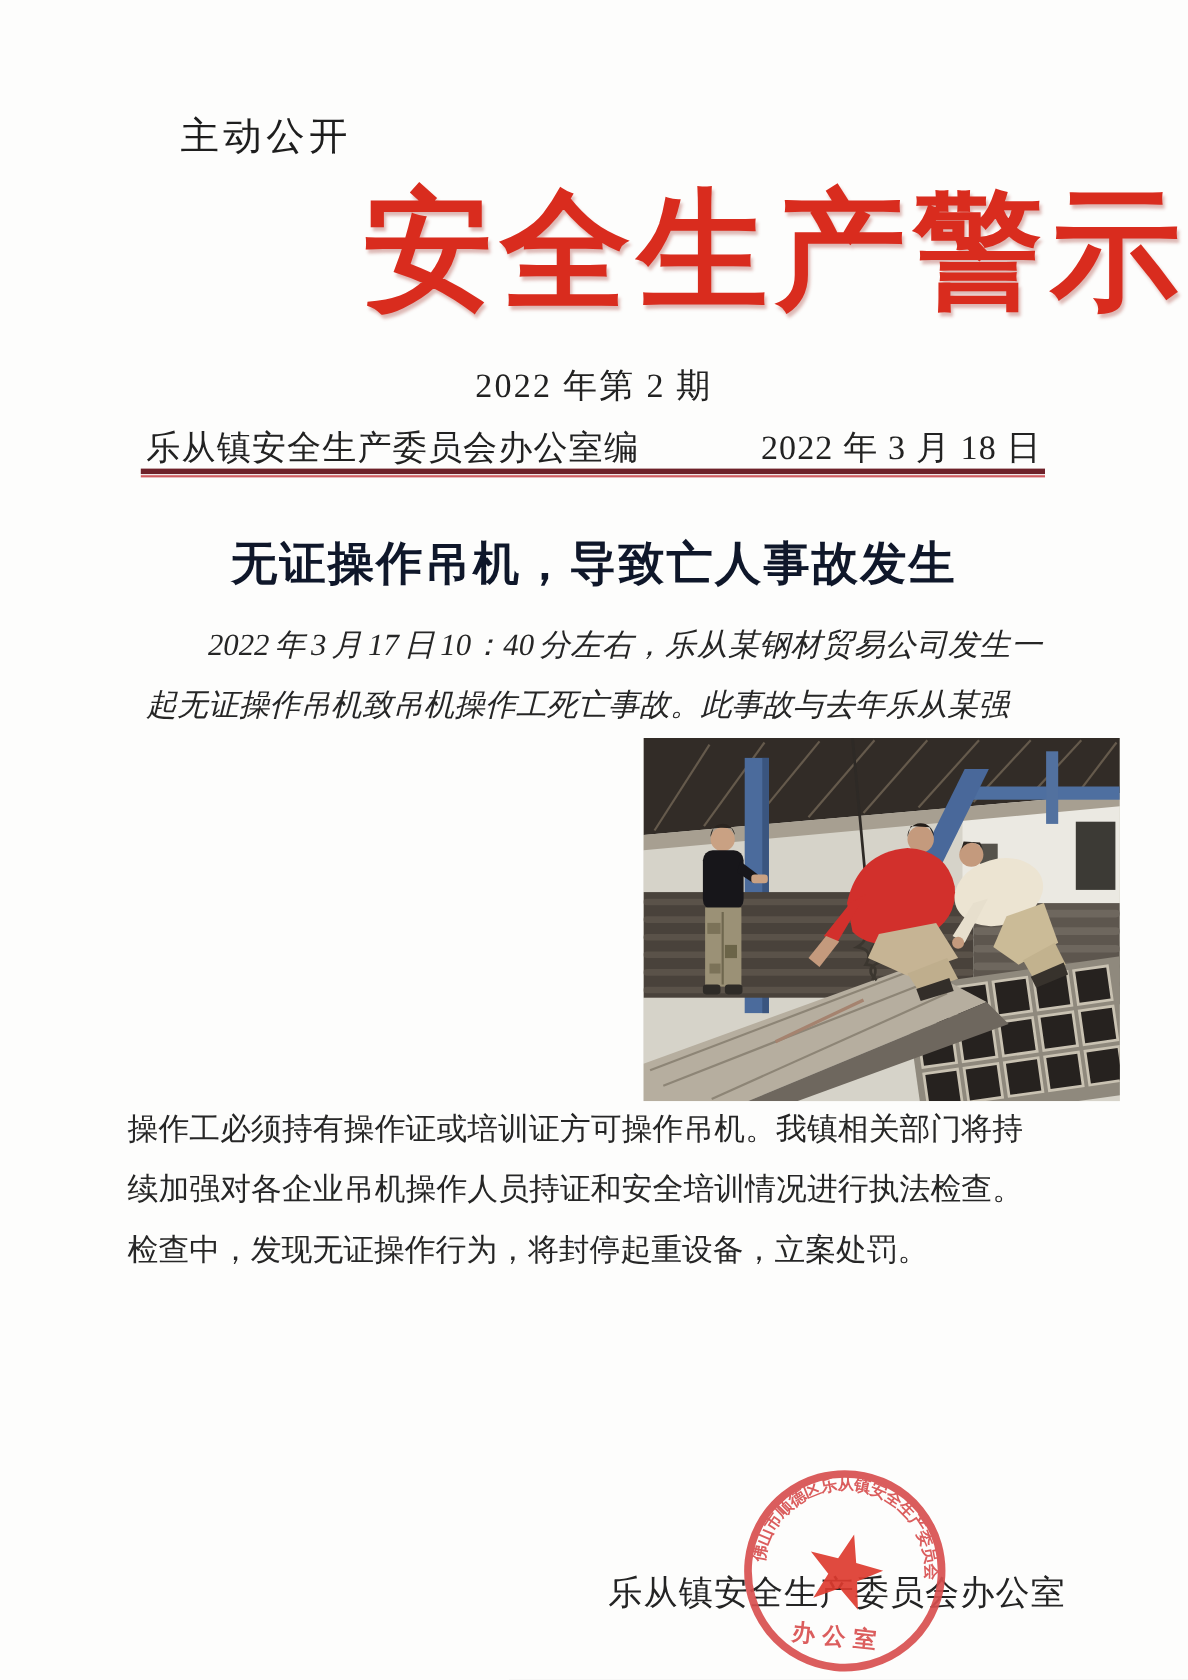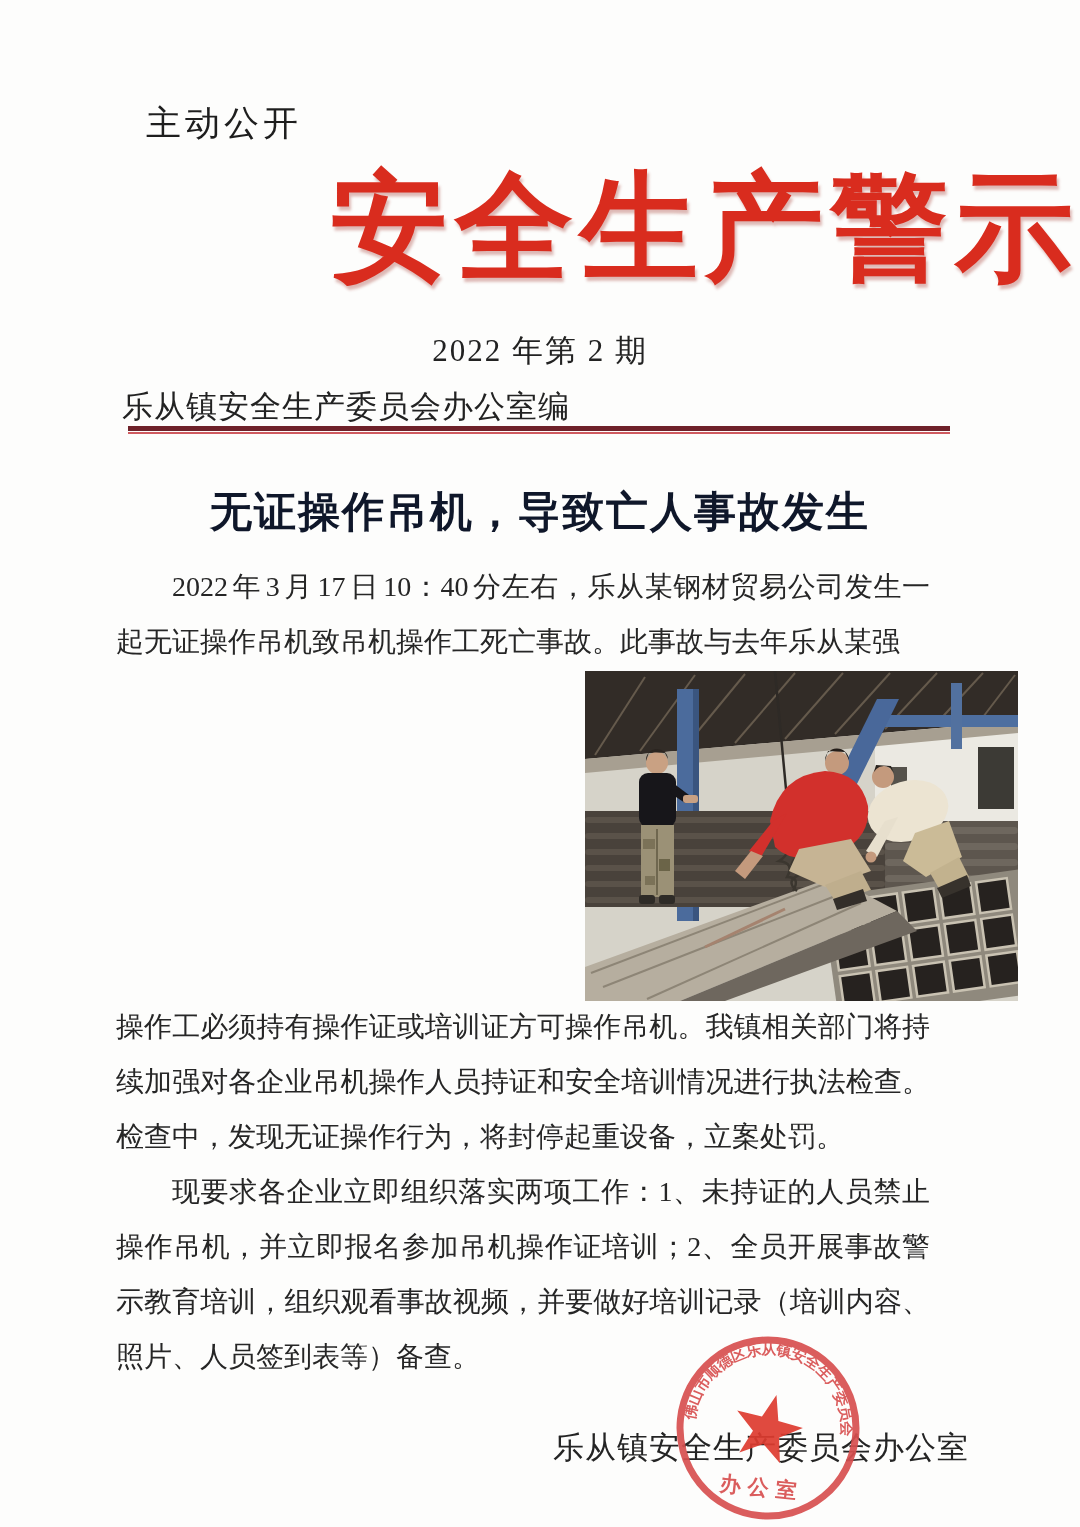--- a/index.html
+++ b/index.html
@@ -15,39 +15,39 @@
   .page{
     position:relative;
     width:1080px;height:1527px;
     margin:0 auto;
     background:var(--paper);
     overflow:hidden;
     font-family:"Liberation Serif","DejaVu Serif",serif;
     color:var(--text-black);
   }
   .disclosure{
-    position:absolute;left:146px;top:100px;
+    position:absolute;left:164px;top:100px;
     font-family:"Liberation Sans","DejaVu Sans",sans-serif;
     font-size:35px;letter-spacing:4px;color:#1e1e1e;
   }
   .banner{
     position:absolute;left:0;top:158px;width:100%;
     text-align:right;
     font-size:118px;line-height:1.2;
     font-weight:900;
     color:var(--banner-red);
     letter-spacing:7px;
     text-shadow:2px 4px 3px rgba(150,25,15,0.30);
   }
   .issue-line{
     position:absolute;left:0;top:330px;width:100%;
     text-align:center;font-size:31px;letter-spacing:2px;
   }
   .editor-row{
-    position:absolute;left:122px;top:386px;width:814px;
+    position:absolute;left:133px;top:386px;width:814px;
     display:flex;justify-content:space-between;
     font-size:31px;letter-spacing:1px;
   }
   .rule{position:absolute;left:128px;top:426px;width:822px;}
   .rule .dark{height:5px;background:var(--rule-dark);}
   .rule .light{height:2px;background:var(--rule-light);margin-top:1px;}
   .article-title{
     position:absolute;left:0;top:484px;width:100%;
     text-align:center;
     font-size:42px;font-weight:900;letter-spacing:2px;
@@ -55,21 +55,21 @@
   }
   .body-text{
     font-size:28px;
     line-height:55px;
     text-align:justify;
     word-spacing:-3px;
     color:#262626;
   }
   .body-text p{margin:0;}
   .indent{text-indent:2em;}
-  .seg-intro{position:absolute;left:116px;top:559px;width:814px;}
+  .seg-intro{position:absolute;left:133px;top:559px;width:814px;font-style:italic;}
   .seg-wrapcol{position:absolute;left:133px;top:669px;width:435px;}
   .photo{
     position:absolute;left:585px;top:671px;width:433px;height:330px;
     background:#d8d5cc;
   }
   .photo svg{display:block;width:100%;height:100%;}
   .seg-cont{position:absolute;left:116px;top:999px;width:814px;}
   .signature{
     position:absolute;left:553px;top:1427px;
     font-size:31px;letter-spacing:1px;color:#242424;
@@ -86,20 +86,21 @@
 <div class="page">
 
   <div class="disclosure">主动公开</div>
 
   <div class="banner">安全生产警示</div>
 
   <div class="issue-line">2022 年第 2 期</div>
 
   <div class="editor-row">
     <span>乐从镇安全生产委员会办公室编</span>
+    <span>2022 年 3 月 18 日</span>
   </div>
 
   <div class="rule">
     <div class="dark"></div>
     <div class="light"></div>
   </div>
 
   <div class="article-title">无证操作吊机，导致亡人事故发生</div>
 
   <div class="seg-intro body-text">
@@ -227,21 +228,20 @@
         <circle cx="286" cy="186" r="5.5" fill="#c49a7d"></circle>
         <polygon points="330,162 364,150 377,186 341,206 318,190" fill="#cbbb97"></polygon>
         <polygon points="345,202 374,186 384,206 356,221" fill="#c2b28e"></polygon>
         <polygon points="352,217 382,204 386,215 357,227" fill="#37322c"></polygon>
       </g>
     </svg>
   </div>
 
   <div class="seg-cont body-text">
     <p>操作工必须持有操作证或培训证方可操作吊机。我镇相关部门将持续加强对各企业吊机操作人员持证和安全培训情况进行执法检查。检查中，发现无证操作行为，将封停起重设备，立案处罚。</p>
-    <p class="indent">现要求各企业立即组织落实两项工作：1、未持证的人员禁止操作吊机，并立即报名参加吊机操作证培训；2、全员开展事故警示教育培训，组织观看事故视频，并要做好培训记录（培训内容、照片、人员签到表等）备查。</p>
   </div>
 
   <div class="signature">乐从镇安全生产委员会办公室</div>
 
   <div class="stamp">
     <svg viewBox="0 0 204 200">
       <g transform="rotate(6 102 98)">
         <circle cx="102" cy="98" r="88" fill="none" stroke="#d85050" stroke-width="7"></circle>
         <defs>
           <path id="sealArc" d="M 102,98 m -74,0 a 74,74 0 1 1 148,0" fill="none"></path>

